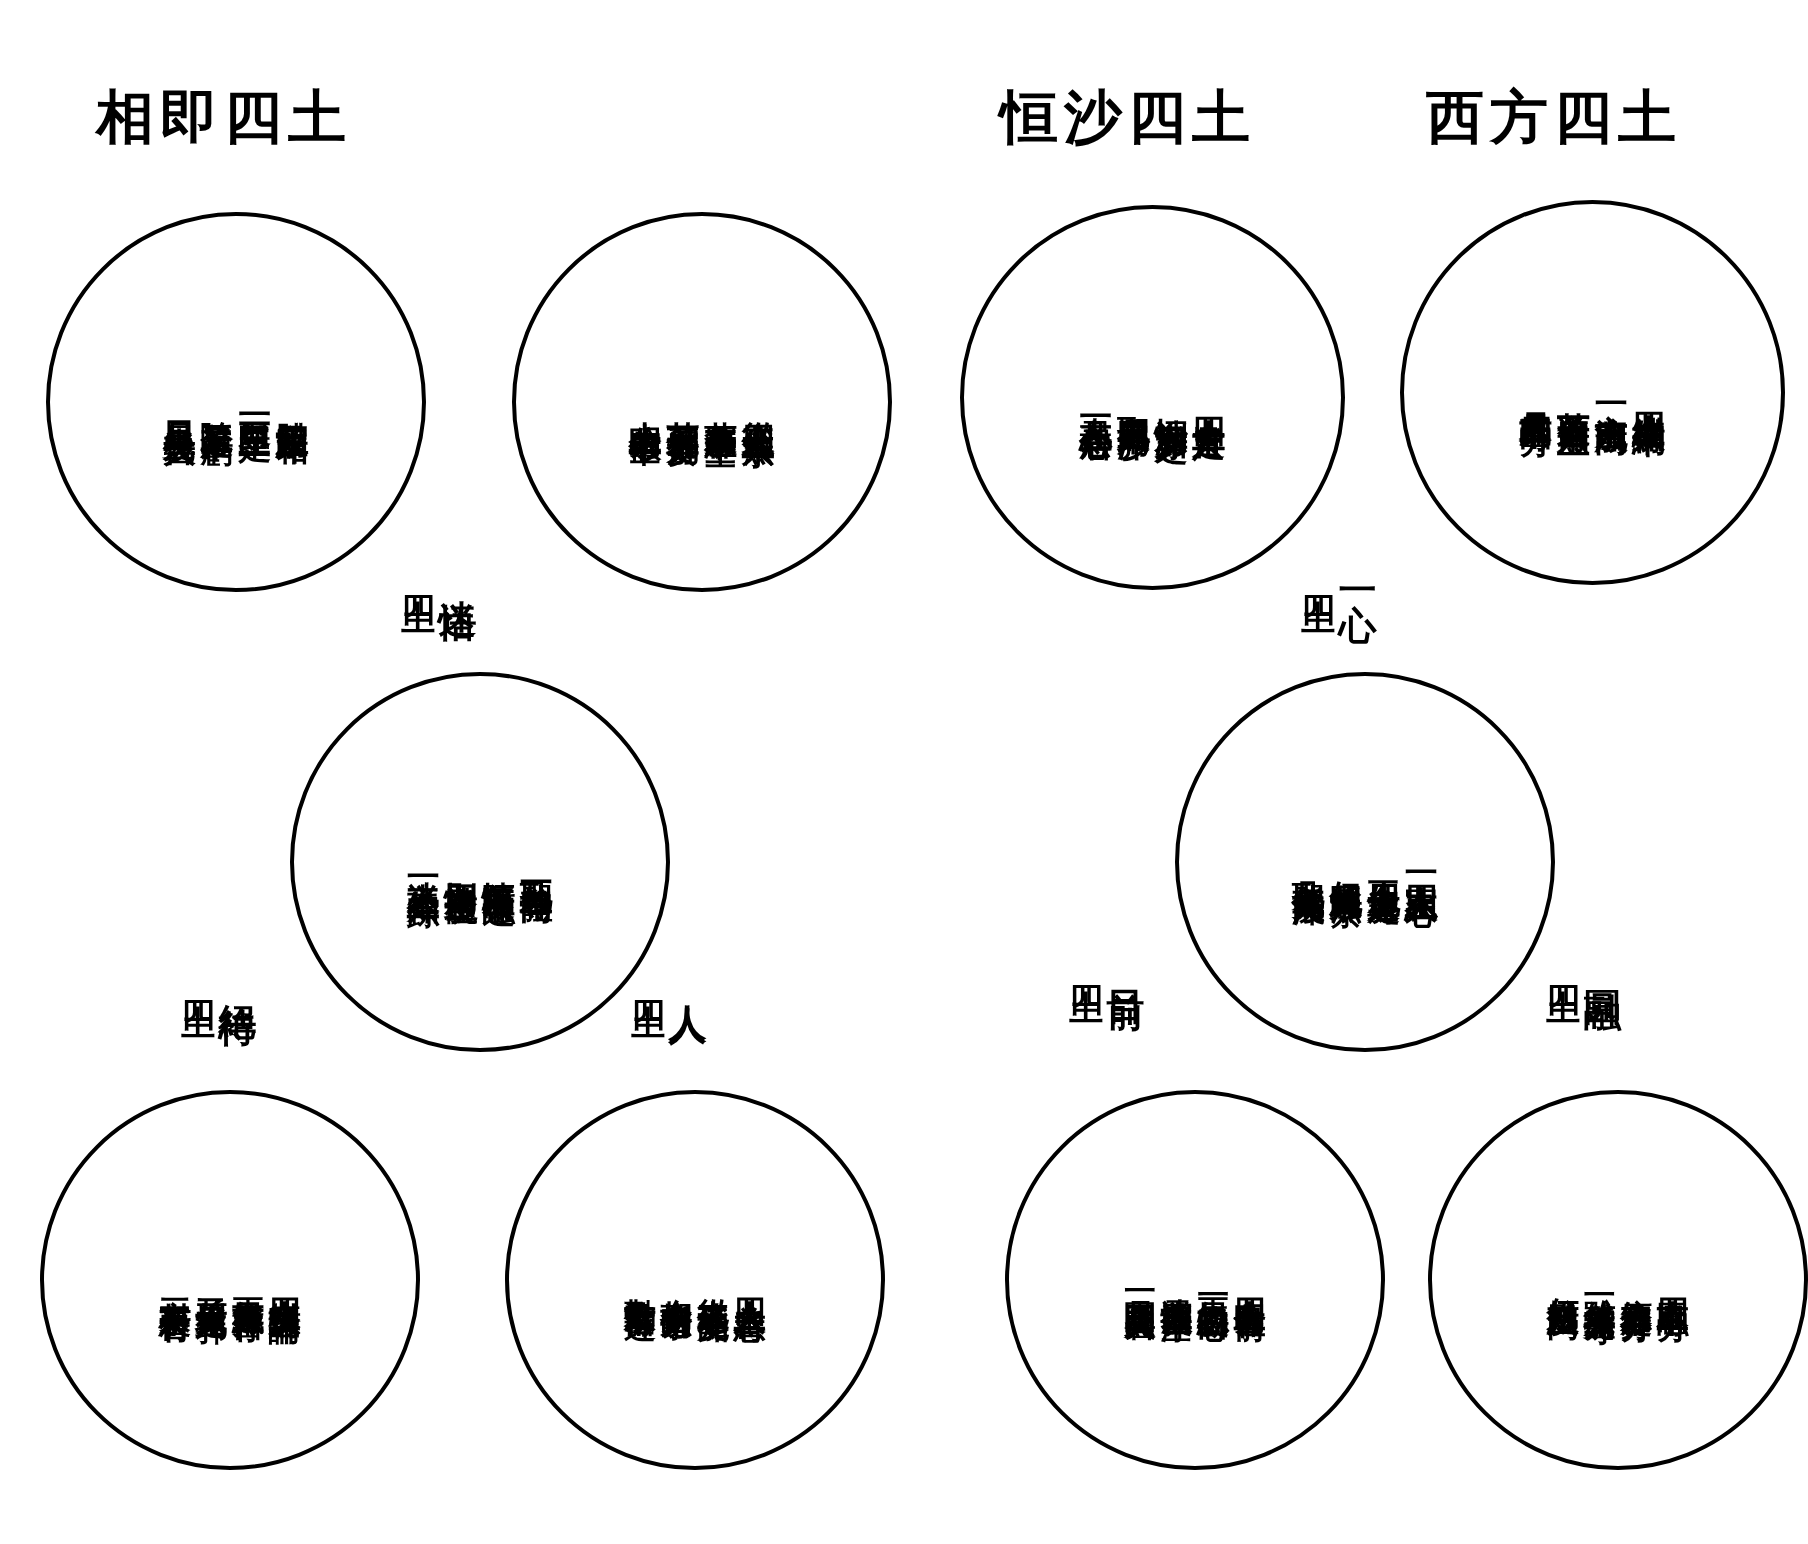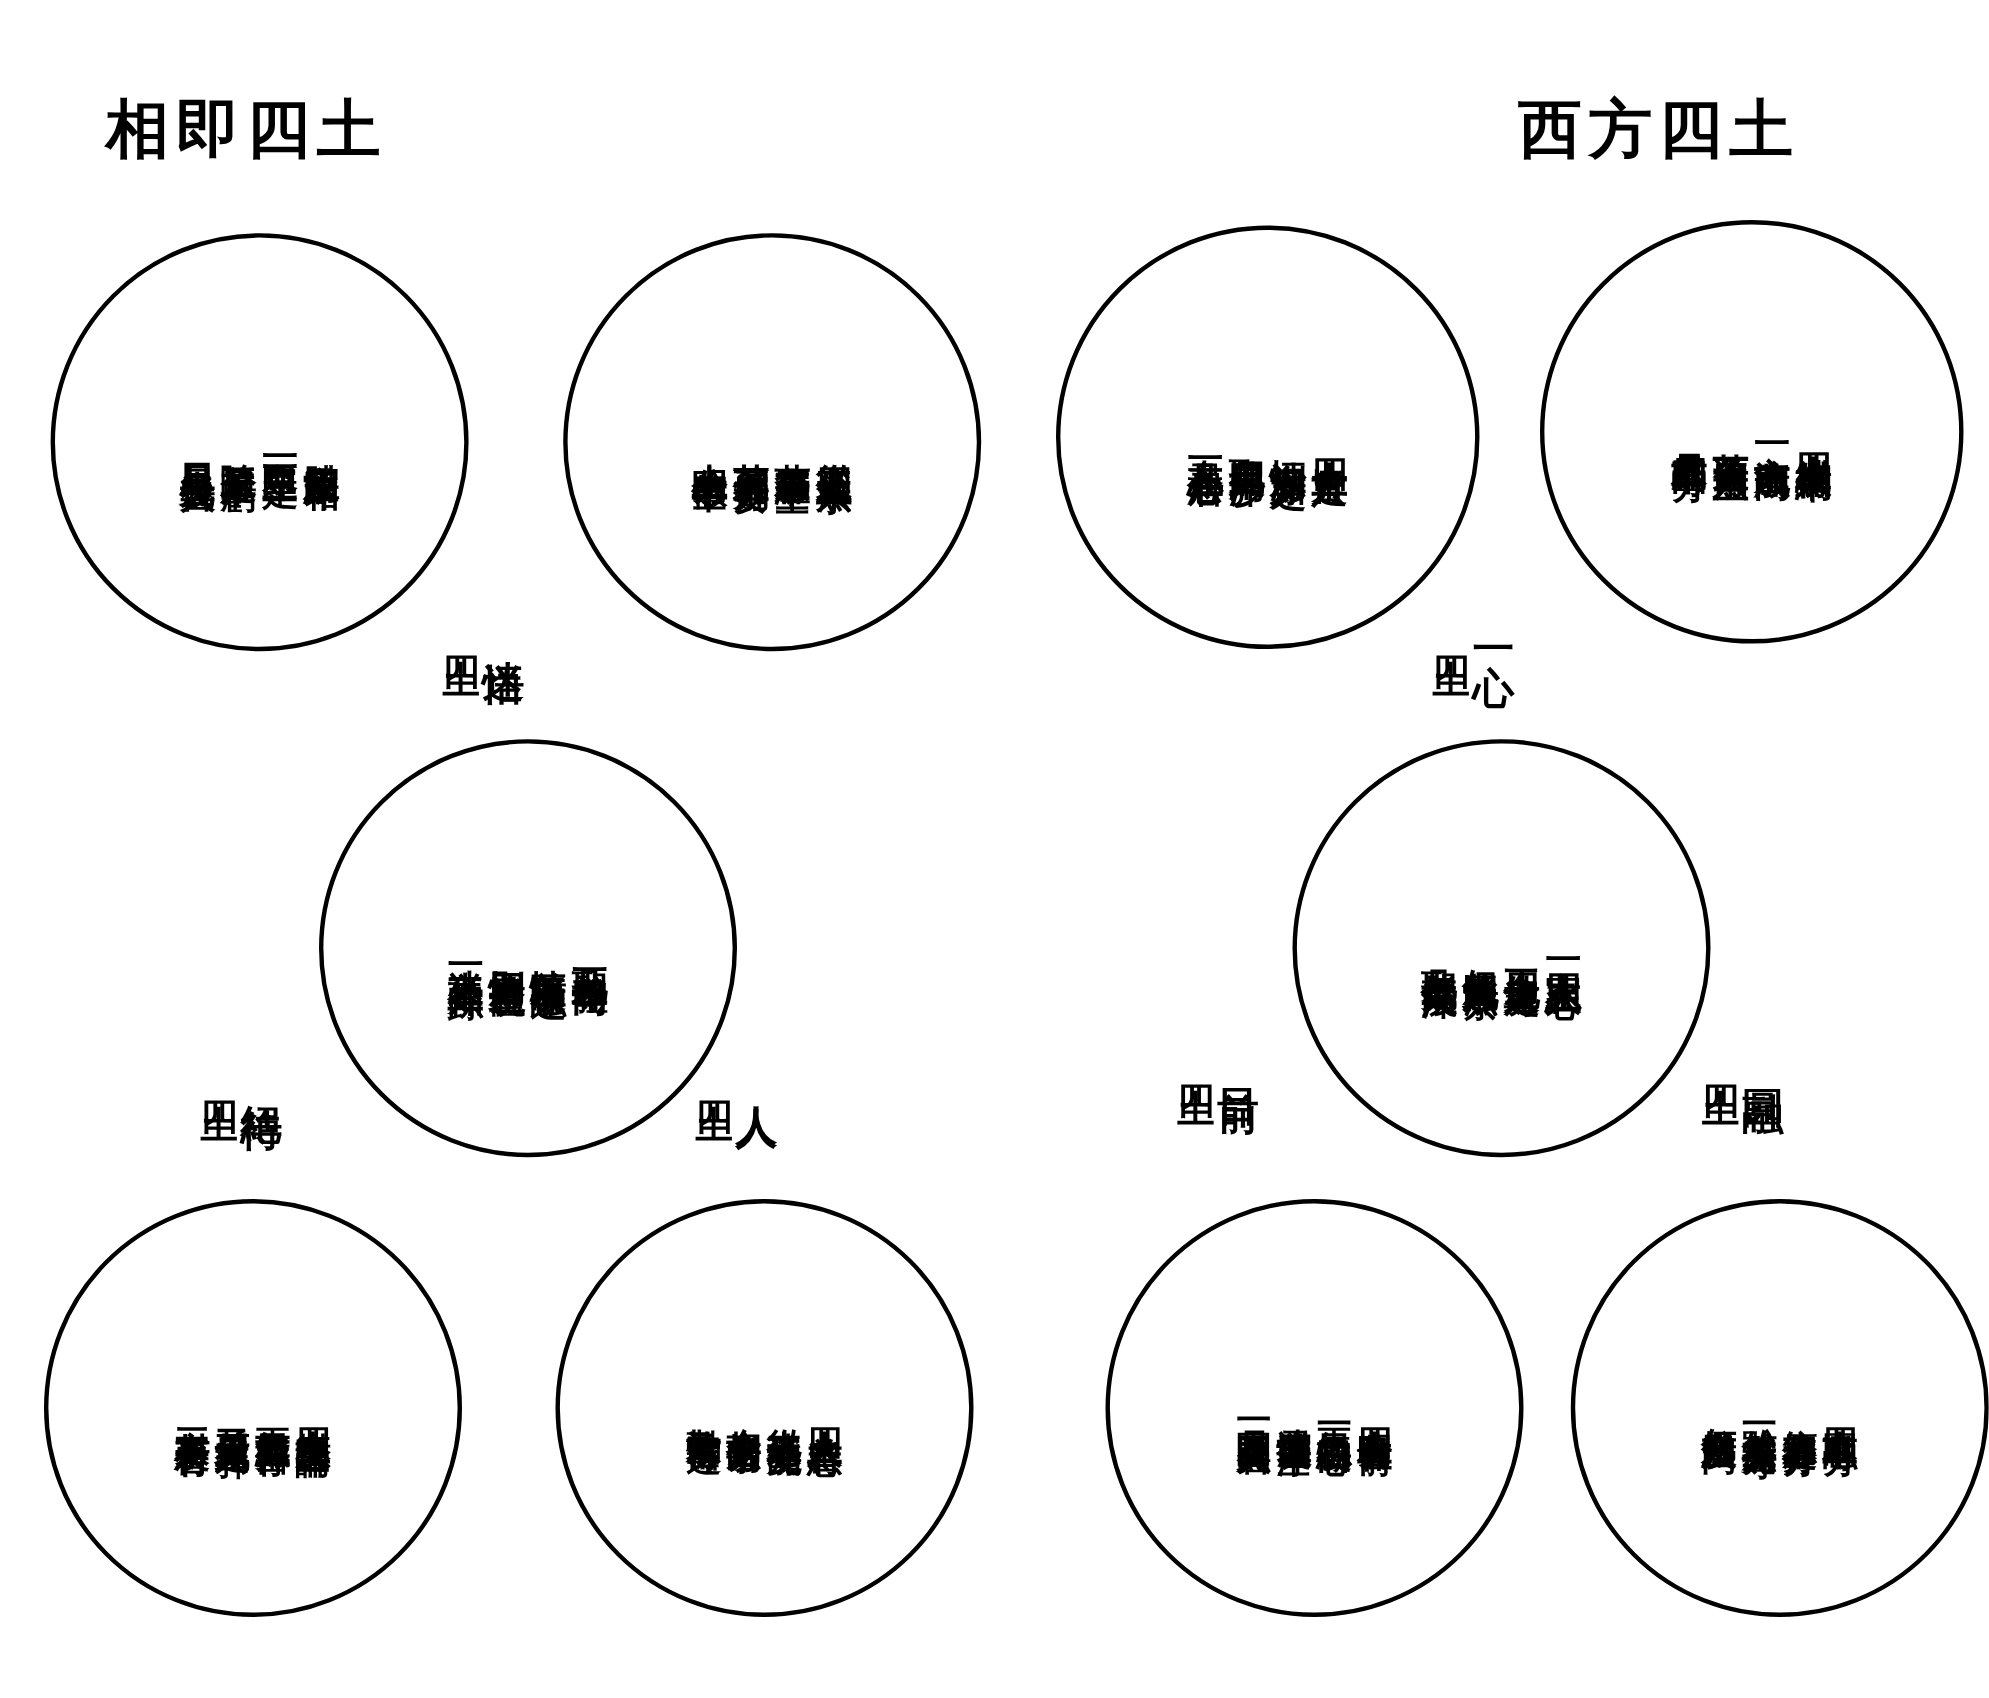--- a/index.html
+++ b/index.html
@@ -91,21 +91,22 @@
   .c-top .vcol { font-size: 33px; }
   .c-mid .vcol { font-size: 33px; }
   .c-bot .vcol { font-size: 32px; }
 </style>
 </head>
 <body>
 
 <div id="page">
 
   <div class="group-title" style="left:96px; top:88px;">相即四土</div>
-  <div class="group-title" style="left:1380px; top:88px;">西方四土</div>
+  <div class="group-title" style="left:1000px; top:88px;">恒沙四土</div>
+  <div class="group-title" style="left:1426px; top:88px;">西方四土</div>
 
   <div class="circle c-top" style="left:46px; top:212px; width:380px; height:380px;">
     <div class="circle-inner">
       <div class="vcol">體宗及用三相即</div>
       <div class="vcol">舉一即三三是一</div>
       <div class="vcol">隨分三足二不虧</div>
       <div class="vcol">日月星光幾曾大</div>
     </div>
   </div>
 

